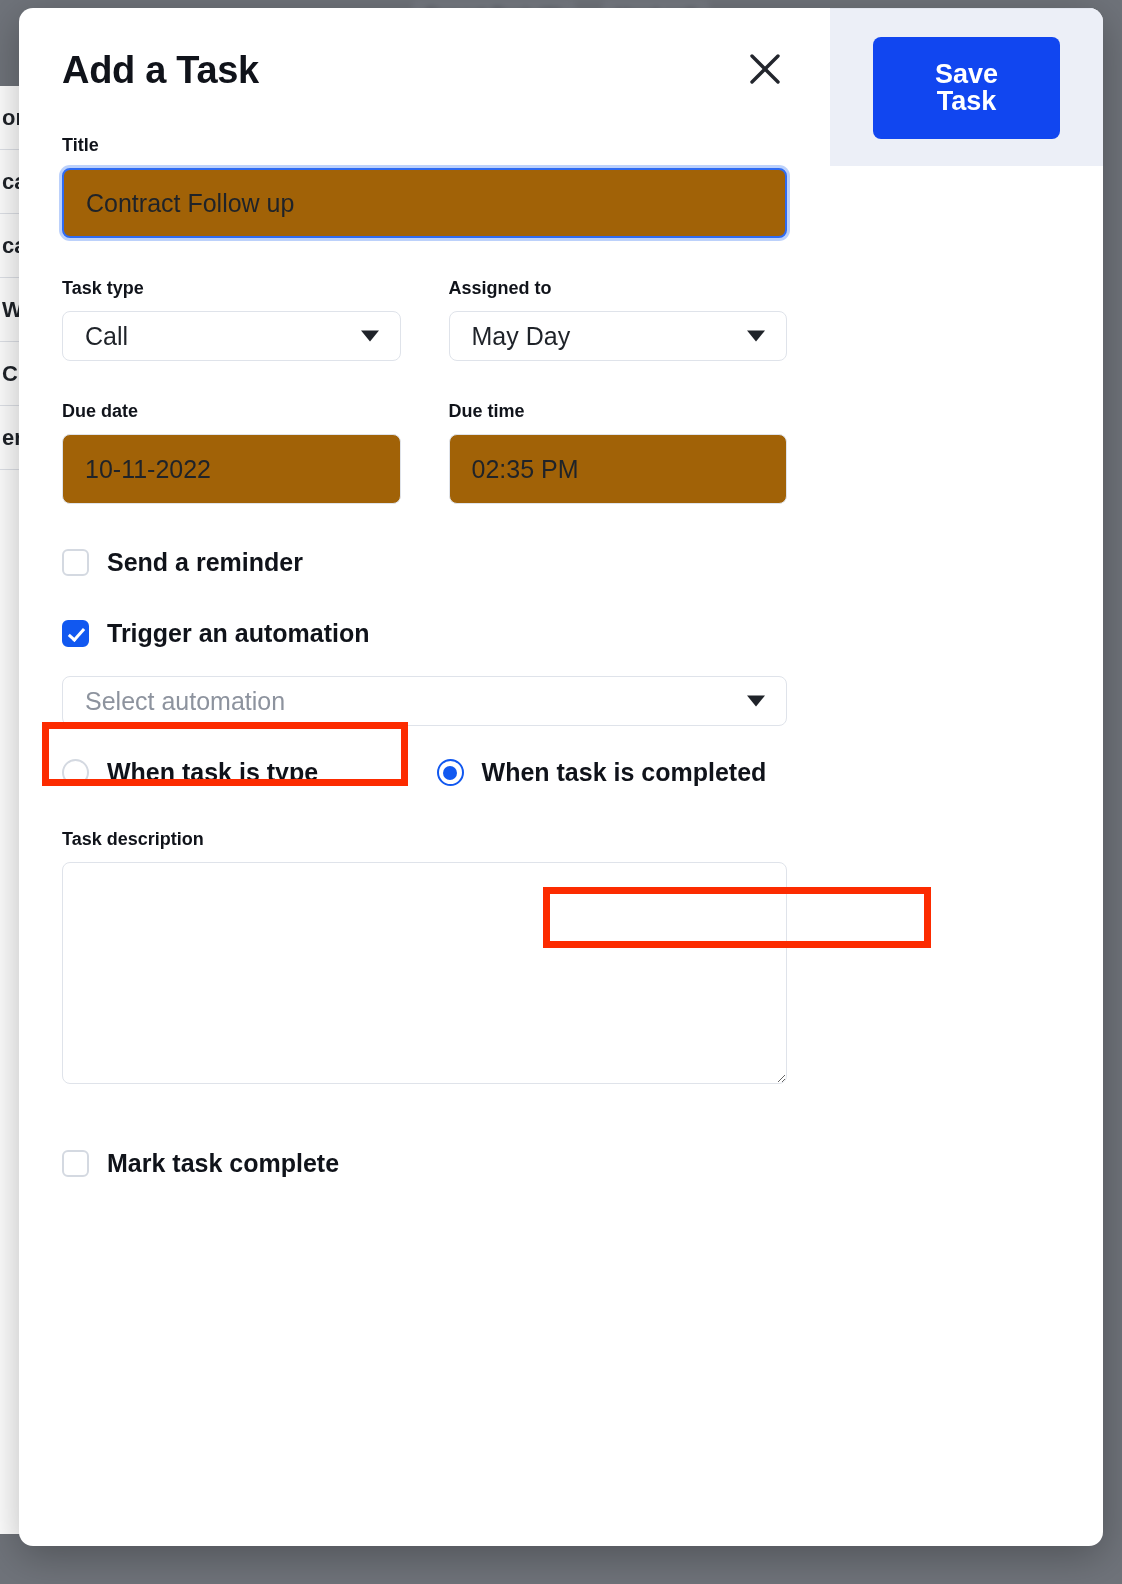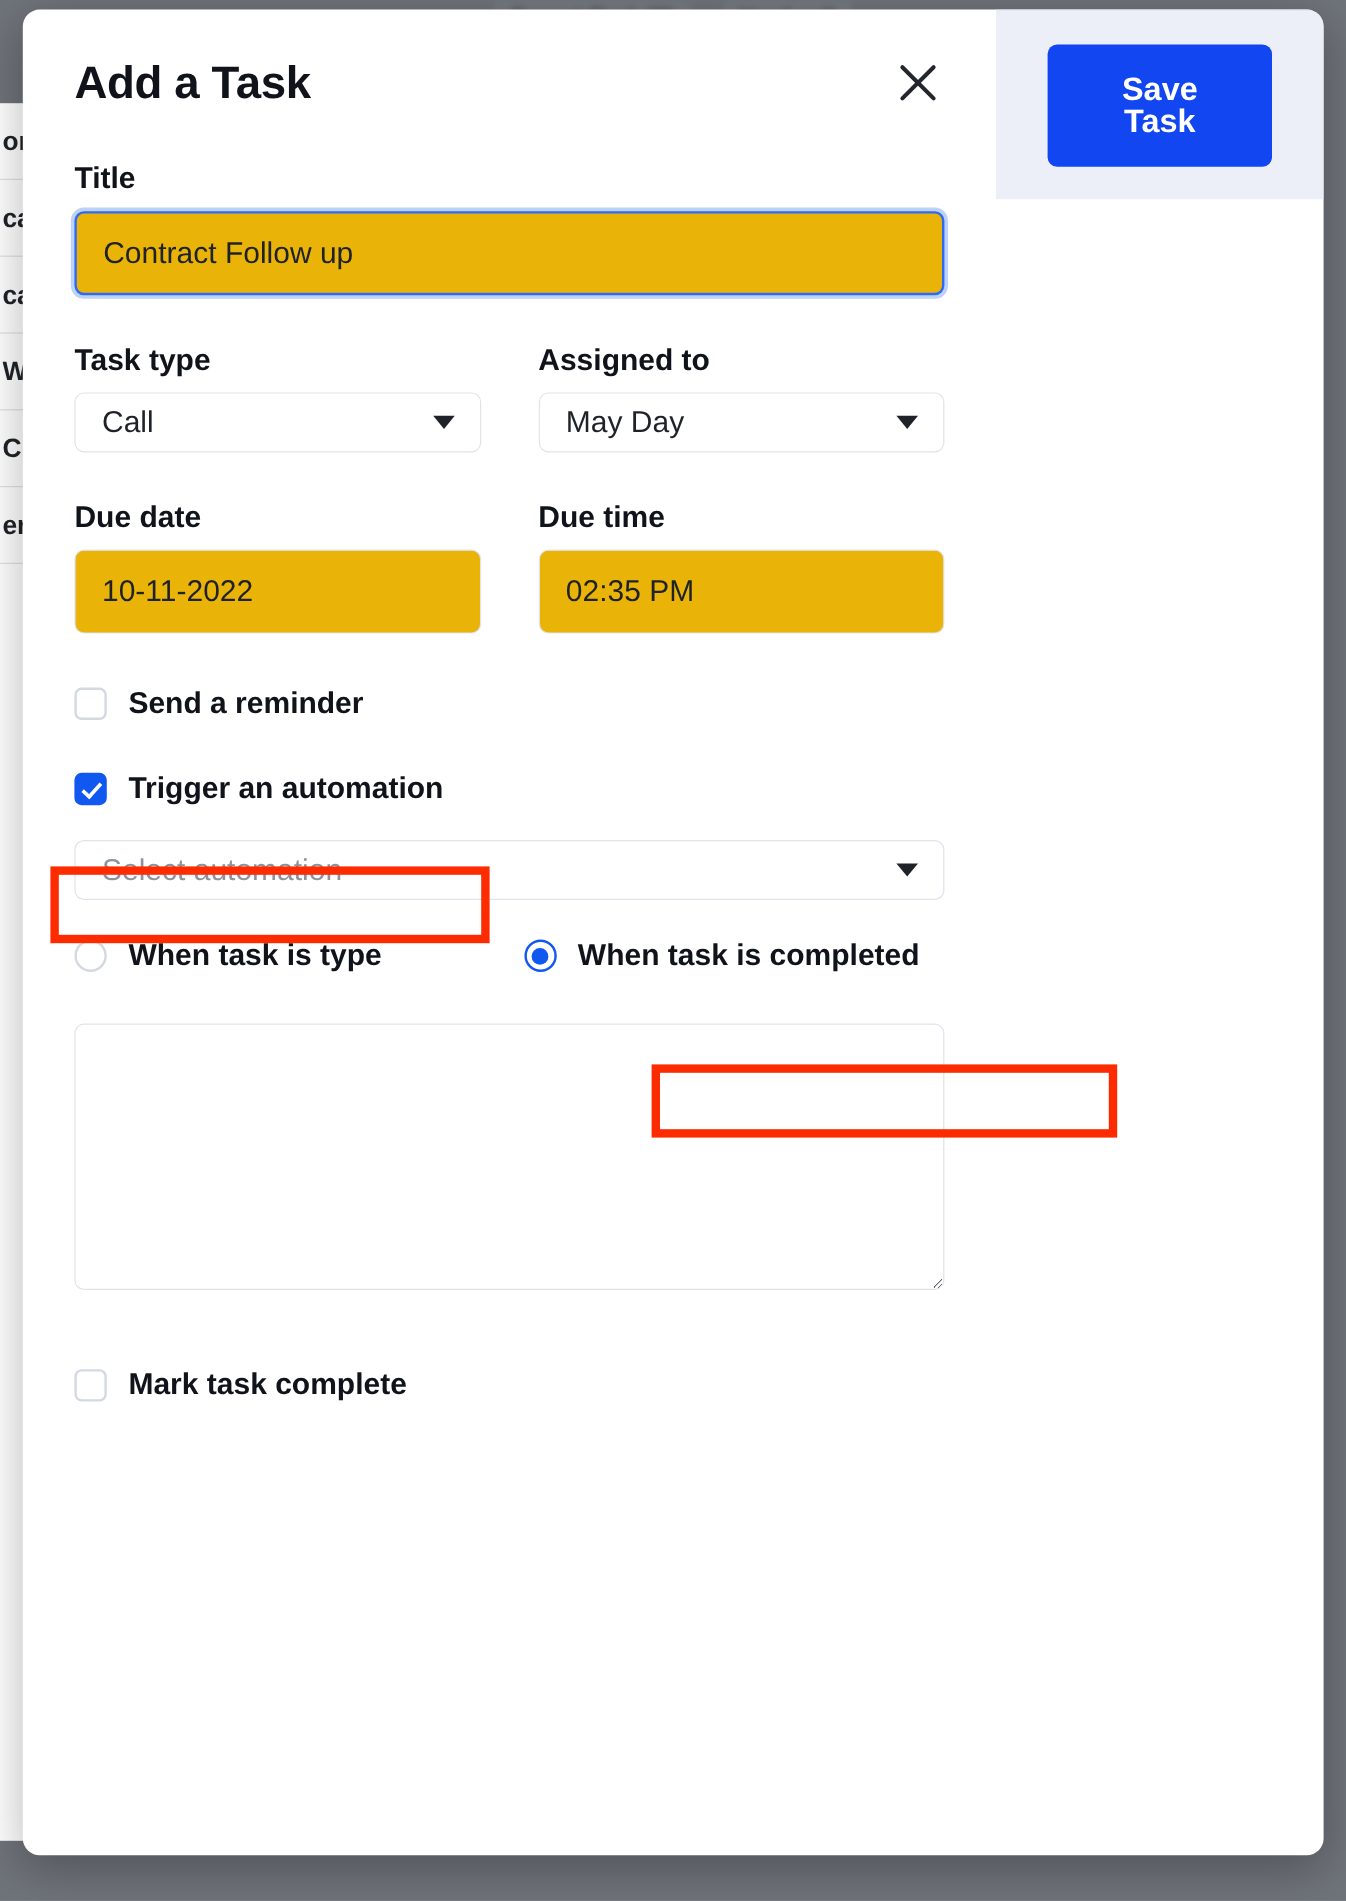--- a/index.html
+++ b/index.html
@@ -108,40 +108,40 @@
     align-items: center;
     justify-content: center;
     cursor: pointer;
     background: none;
     border: none;
     padding: 0;
     margin-top: -4px;
   }
 
   .field-label {
-    font-size: 25px;
+    font-size: 18px;
     font-weight: 700;
     color: #10131a;
     display: block;
     margin-bottom: 12px;
   }
 
   .section { margin-top: 40px; }
 
   .text-input {
     width: 100%;
     box-sizing: border-box;
     height: 70px;
     border: 1px solid #dfe3ea;
     border-radius: 8px;
     font-size: 25px;
     font-family: "Liberation Sans", sans-serif;
     color: #1f2329;
     padding: 0 22px;
-    background: #eab308;
+    background: #a16207;
     outline: none;
   }
   .text-input.focused {
     border: 2px solid #2f6bf2;
     box-shadow: 0 0 0 3px rgba(106,152,247,.45);
   }
 
   .two-col {
     display: flex;
     gap: 48px;
@@ -389,20 +389,21 @@
         <span class="radio"></span>
         <span class="check-label">When task is type</span>
       </div>
       <div class="right">
         <span class="radio selected"></span>
         <span class="check-label">When task is completed</span>
       </div>
     </div>
 
     <div style="margin-top:42px;">
+      <label class="field-label">Task description</label>
       <textarea class="desc" style=""></textarea>
     </div>
 
     <div style="margin-top:65px;" class="check-row">
       <span class="cbox"></span>
       <span class="check-label">Mark task complete</span>
     </div>
 
   </div>
 

